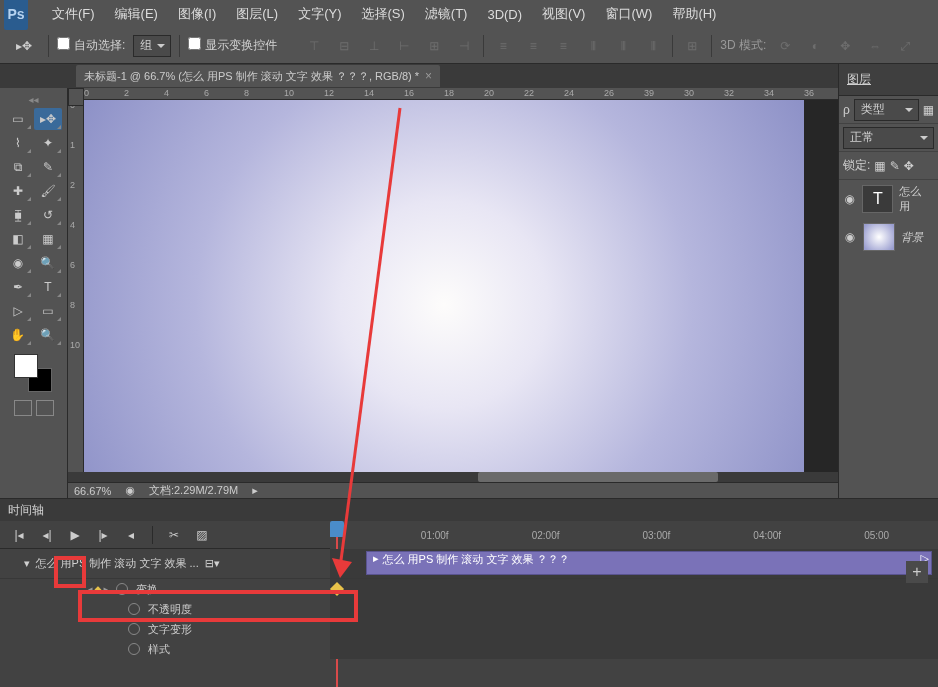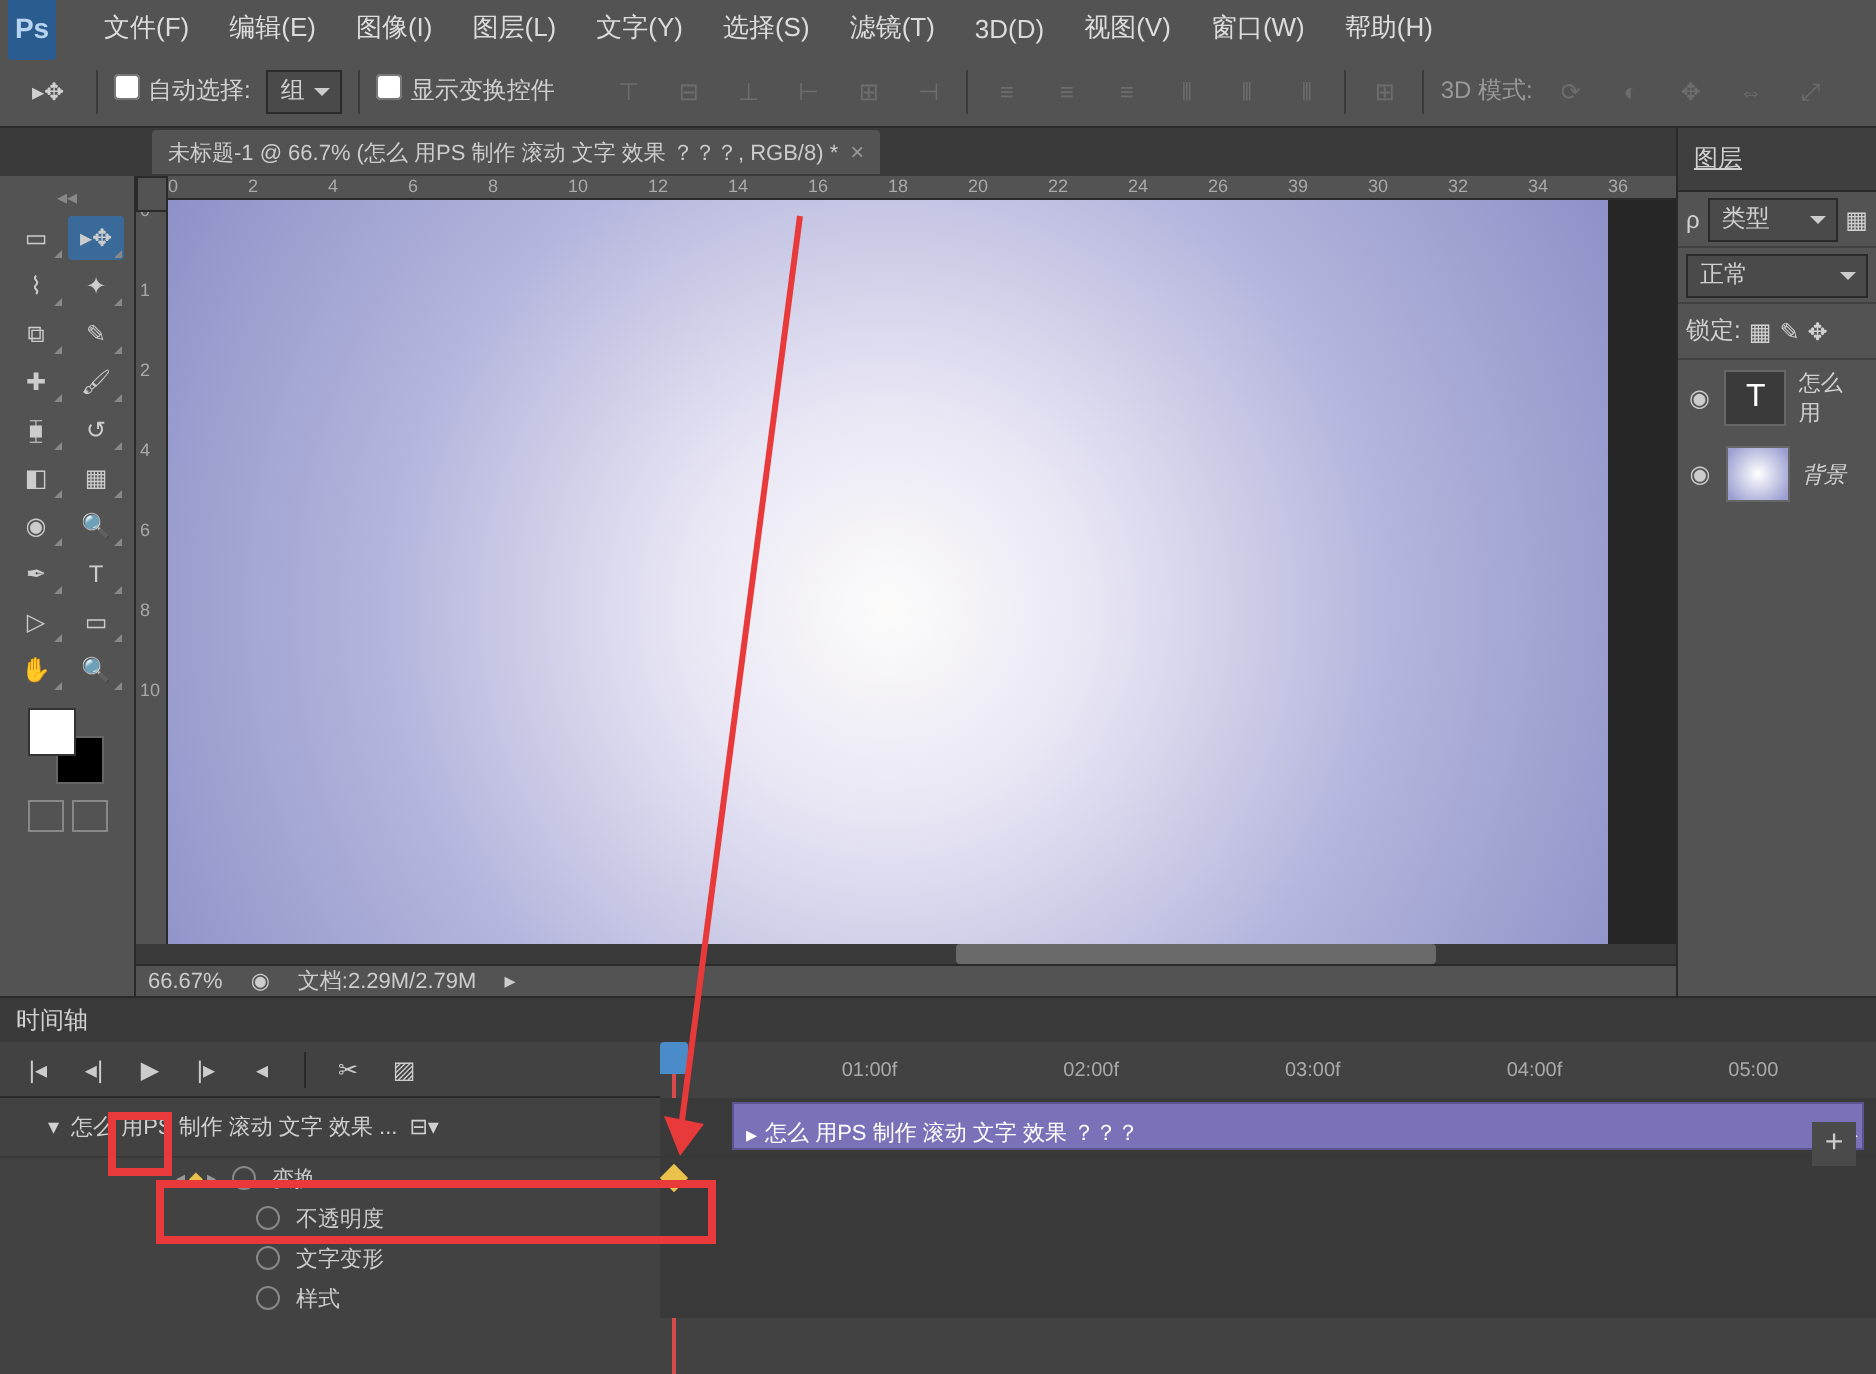--- a/index.html
+++ b/index.html
@@ -74,21 +74,21 @@
 .tc-sep { width: 1px; height: 18px; background: #2a2a2a; margin: 0 4px; }
 .time-ruler { position: absolute; left: 330px; right: 0; top: 22px; height: 28px; display: flex; align-items: center; background: #424242; font-size: 10px; color: #aaa; gap: 37px; }
 .time-ruler span { width: 96px; }
 .playhead { position: absolute; left: 330px; top: 22px; width: 14px; height: 16px; background: #4a8cc9; border-radius: 2px 2px 0 0; }
 .playhead-line { position: absolute; left: 336px; top: 38px; width: 2px; height: 151px; background: #d94a4a; }
 
 .timeline-tracks { position: absolute; left: 0; right: 0; top: 50px; bottom: 0; }
 .track-row { height: 30px; display: flex; align-items: center; border-bottom: 1px solid #383838; position: relative; }
 .track-left { width: 330px; height: 100%; display: flex; align-items: center; padding-left: 64px; background: #424242; gap: 6px; font-size: 11px; }
 .track-right { flex: 1; height: 100%; background: #3a3a3a; position: relative; }
-.track-clip { position: absolute; left: 36px; top: 2px; right: 6px; height: 24px; background: #7a72b8; border: 1px solid #5a5490; display: flex; align-items: flex-end; padding: 0 6px; font-size: 11px; color: #fff; }
+.track-clip { position: absolute; left: 36px; top: 2px; right: 6px; height: 24px; background: #7a72b8; border: 1px solid #5a5490; display: flex; align-items: flex-start; padding: 0 6px; font-size: 11px; color: #fff; }
 .track-clip::before { content: "▸"; margin-right: 4px; }
 .track-clip-end { position: absolute; right: 2px; color: #fff; }
 
 .red-box-1 { position: absolute; border: 4px solid #e83a3a; left: 54px; top: 556px; width: 32px; height: 32px; z-index: 50; pointer-events: none; }
 .red-box-2 { position: absolute; border: 4px solid #e83a3a; left: 78px; top: 590px; width: 280px; height: 32px; z-index: 50; pointer-events: none; }
 
 .prop-row { height: 20px; display: flex; align-items: center; }
 .prop-left { width: 330px; display: flex; align-items: center; padding-left: 88px; gap: 8px; font-size: 11px; color: #ccc; }
 .prop-nav { display: flex; gap: 2px; font-size: 9px; color: #999; }
 .keyframe { width: 10px; height: 10px; background: #e8c24a; transform: rotate(45deg); position: absolute; }

